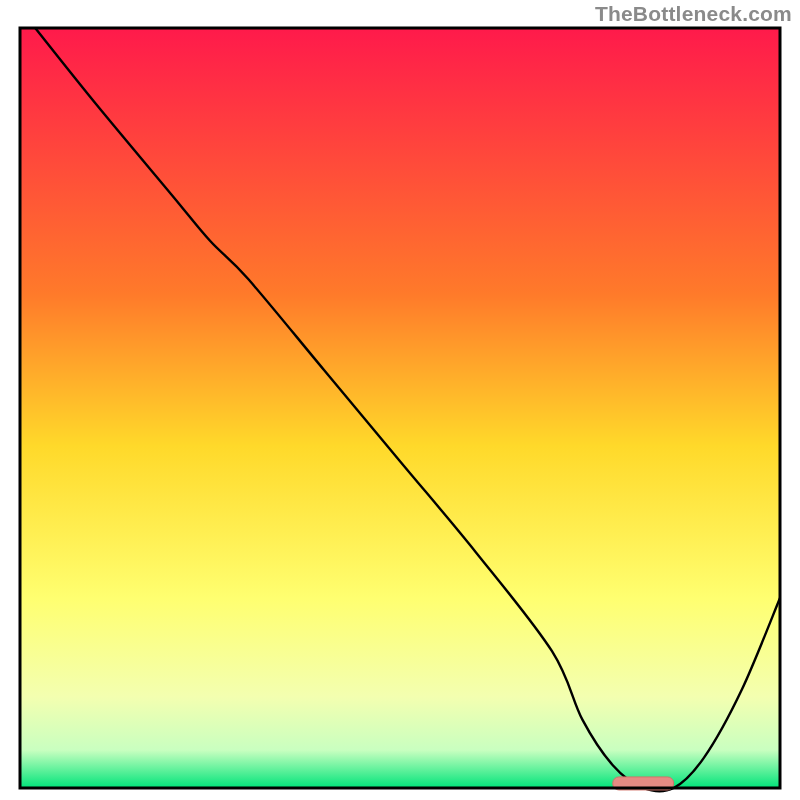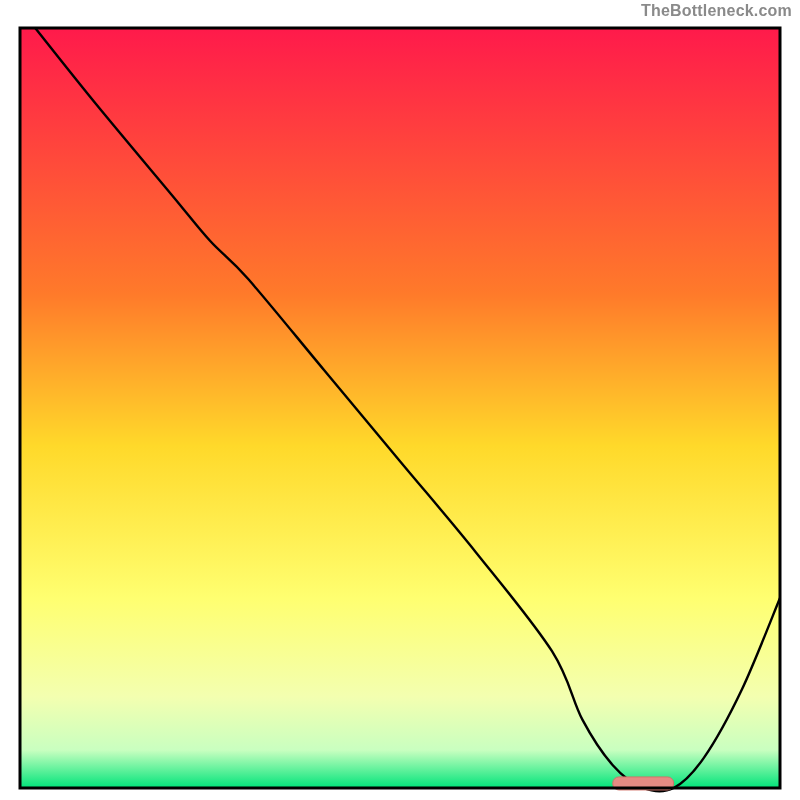--- a/index.html
+++ b/index.html
@@ -12,21 +12,21 @@
   .canvas {
     position: relative;
     width: 800px;
     height: 800px;
   }
   .watermark {
     position: absolute;
     top: 2px;
     right: 8px;
     font-family: Arial, Helvetica, sans-serif;
-    font-size: 16px;
+    font-size: 21px;
     font-weight: 600;
     color: #8a8a8a;
     letter-spacing: 0.2px;
   }
   svg {
     position: absolute;
     top: 0;
     left: 0;
   }
 </style>

